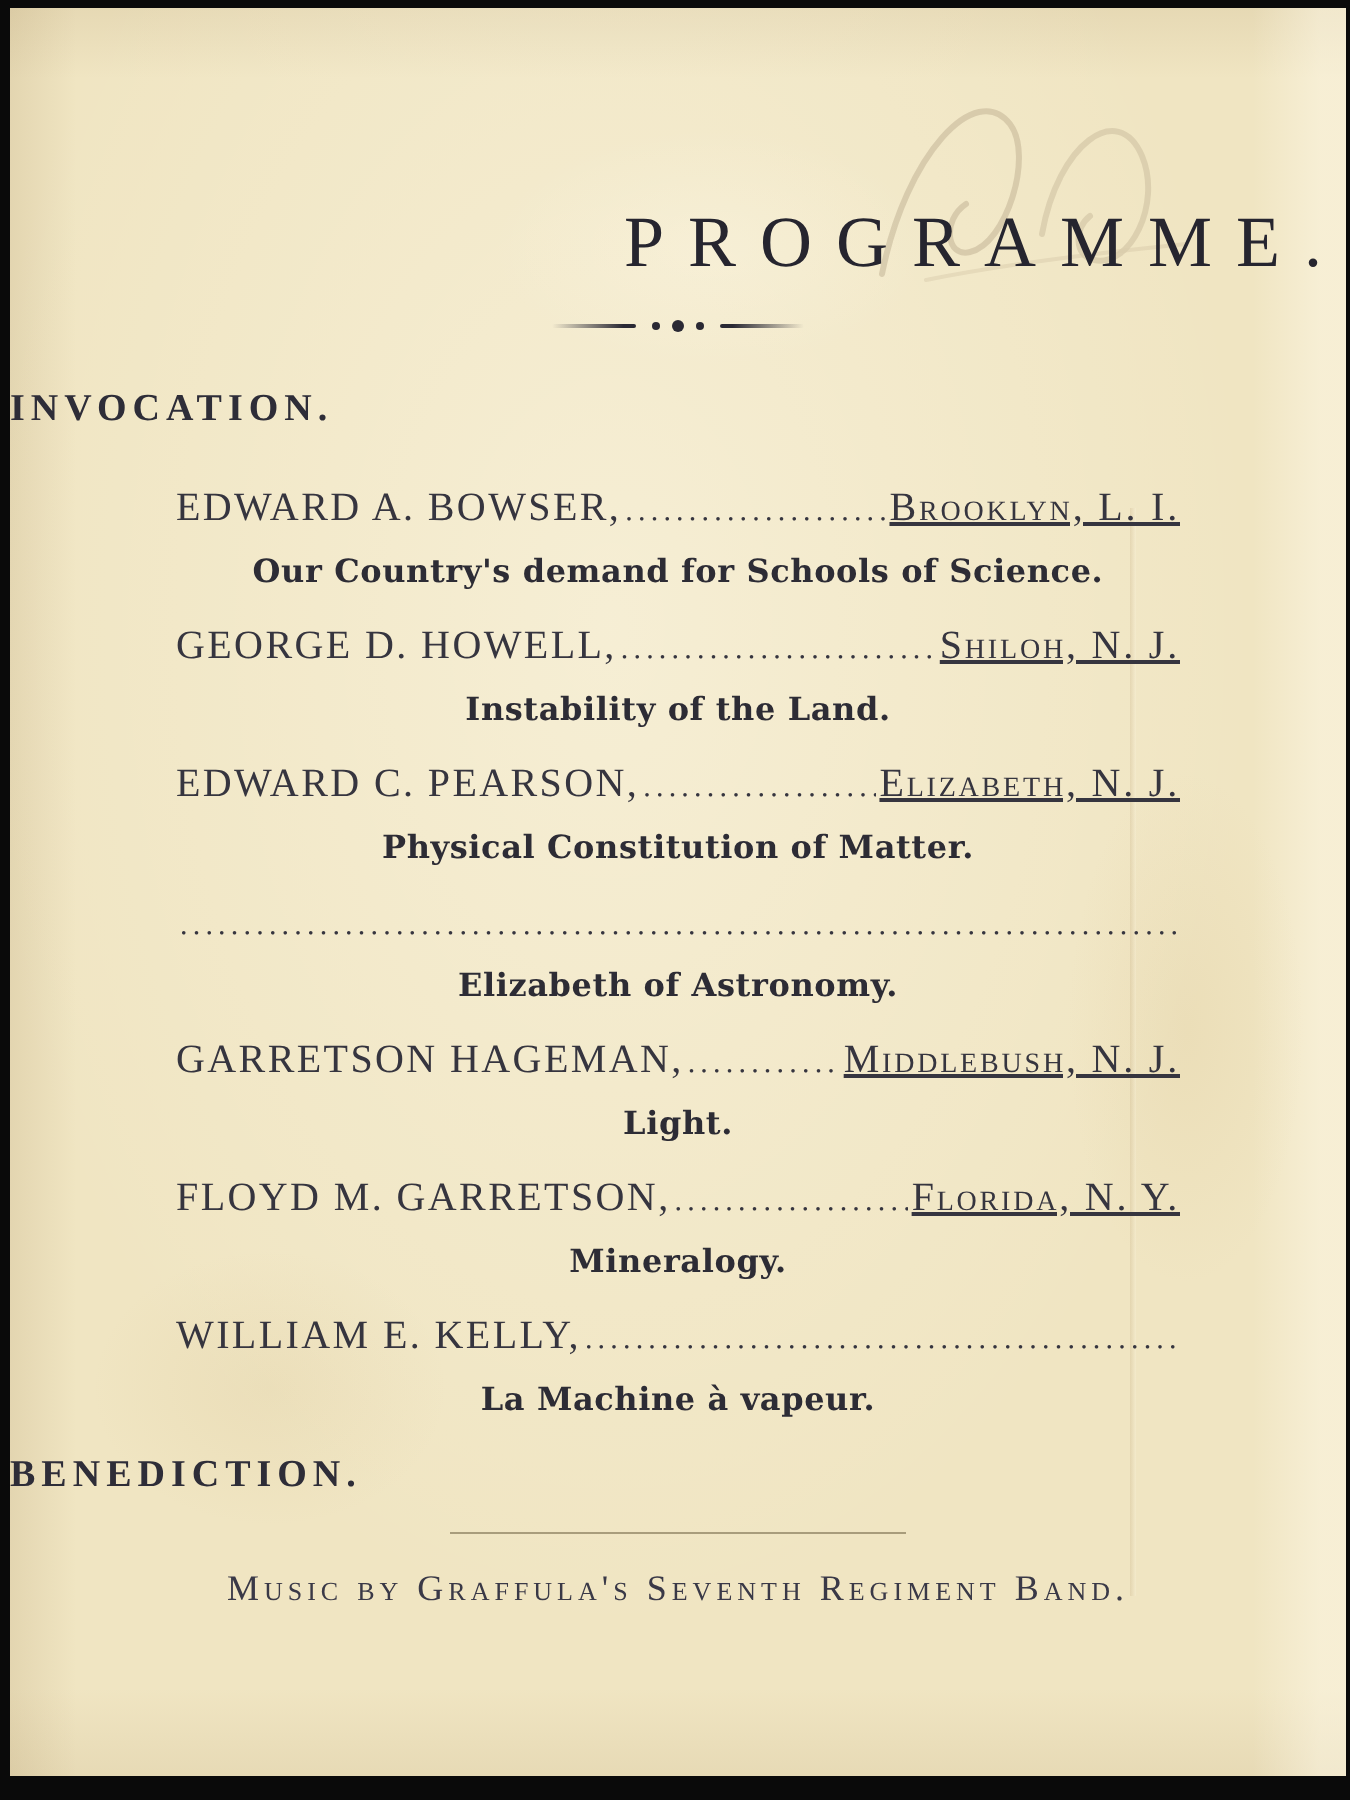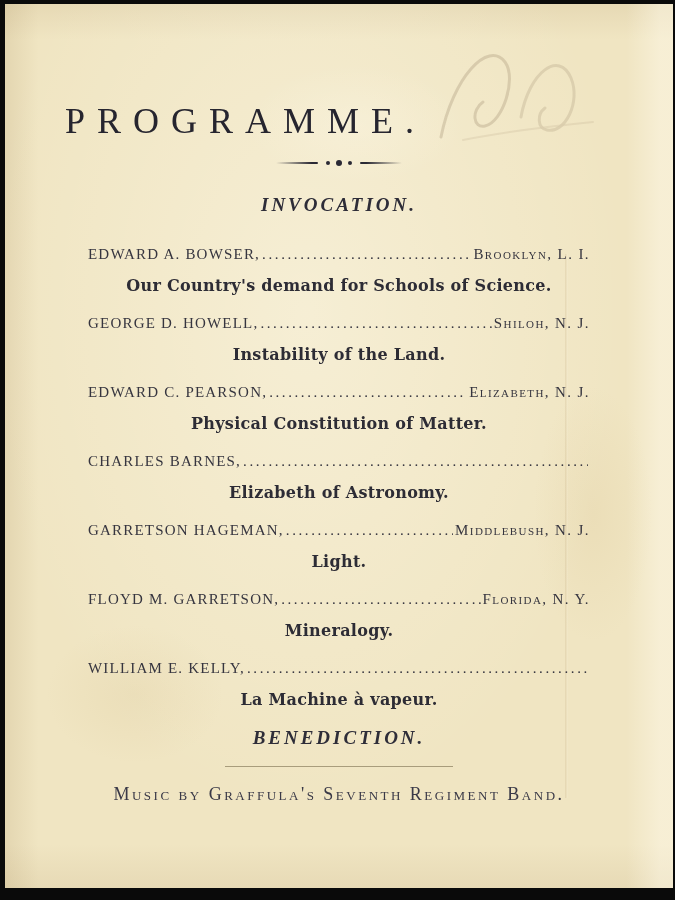--- a/index.html
+++ b/index.html
@@ -39,21 +39,21 @@
   }
   .handwriting-ghost {
     position: absolute; top: 18px; right: 70px;
     opacity: 0.40; pointer-events: none;
   }
 
   .content { position: relative; width: 100%; height: 100%; }
 
   .doc-title {
     margin: 96px 0 0 0;
-    text-align: left;
+    text-align: right;
     font-size: 36px;
     font-weight: 400;
     letter-spacing: 12px;
     text-indent: 12px;
     color: #26252f;
     padding-left: 48px;
   }
   .divider {
     margin-top: 16px;
     display: flex; align-items: center; justify-content: center;
@@ -68,45 +68,44 @@
     width: 42px; height: 2px;
     background: linear-gradient(to left, rgba(40,39,50,0), #2a2934 85%);
     border-radius: 1px;
   }
   .divider .dots { display: flex; align-items: center; margin: 0 5px; }
   .divider .dot { background: #2a2934; border-radius: 50%; }
   .divider .dot.small { width: 4px; height: 4px; margin: 0 3px; }
   .divider .dot.big   { width: 6px; height: 6px; margin: 0 3px; }
 
   .section-header {
-    text-align: center;
-    font-style: italic;
+    text-align: left;
     font-weight: 700;
     font-size: 19px;
     letter-spacing: 3px;
     color: #2e2d38;
   }
   .section-header.opening { margin-top: 26px; }
   .section-header.closing { margin-top: 9px; }
 
   .entries {
     width: 502px;
     margin: 28px auto 0 auto;
   }
   .entry-line {
     display: flex;
     align-items: baseline;
-    font-size: 15px;
+    font-size: 20px;
     letter-spacing: 1.2px;
     color: #36353f;
     line-height: 20px;
     white-space: nowrap;
   }
   .entry-line .name  { flex: 0 0 auto; }
-  .entry-line .place { flex: 0 0 auto; font-variant: small-caps; letter-spacing: 1.4px; }
+  .entry-line .place { flex: 0 0 auto; font-variant: small-caps; letter-spacing: 1.4px; text-decoration: underline; }
   .leader {
     flex: 1 1 auto;
     overflow: hidden;
     height: 20px;
     margin: 0 2px;
     min-width: 20px;
   }
   .leader::after {
     content: "....................................................................................................";
     letter-spacing: 2.6px;
@@ -193,21 +192,20 @@
           <div class="entry-line">
             <span class="name">EDWARD C. PEARSON,</span>
             <span class="leader"></span>
             <span class="place">Elizabeth, N. J.</span>
           </div>
           <div class="topic">Physical Constitution of Matter.</div>
         </div>
 
         <div class="entry">
           <div class="entry-line">
-            <span class="name">CHARLES BARNES,</span>
             <span class="leader"></span>
           </div>
           <div class="topic">Elizabeth of Astronomy.</div>
         </div>
 
         <div class="entry">
           <div class="entry-line">
             <span class="name">GARRETSON HAGEMAN,</span>
             <span class="leader"></span>
             <span class="place">Middlebush, N. J.</span>

